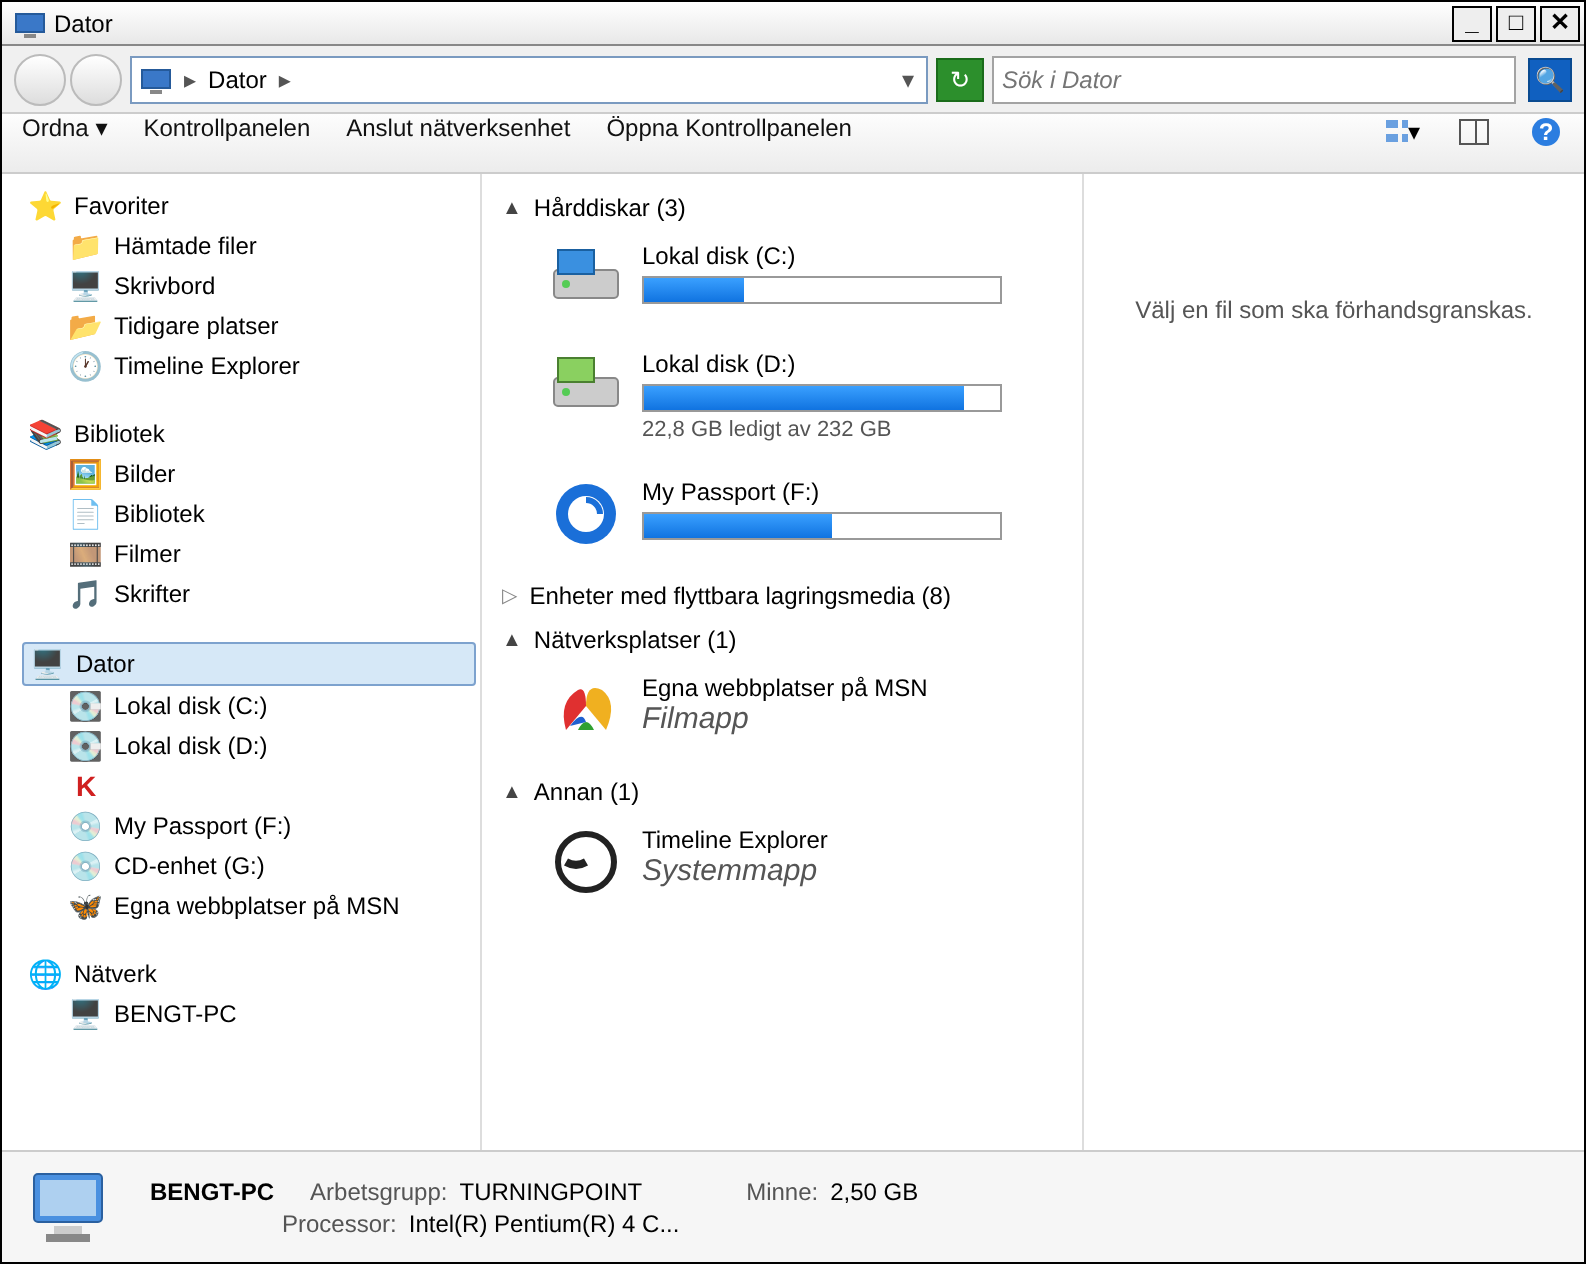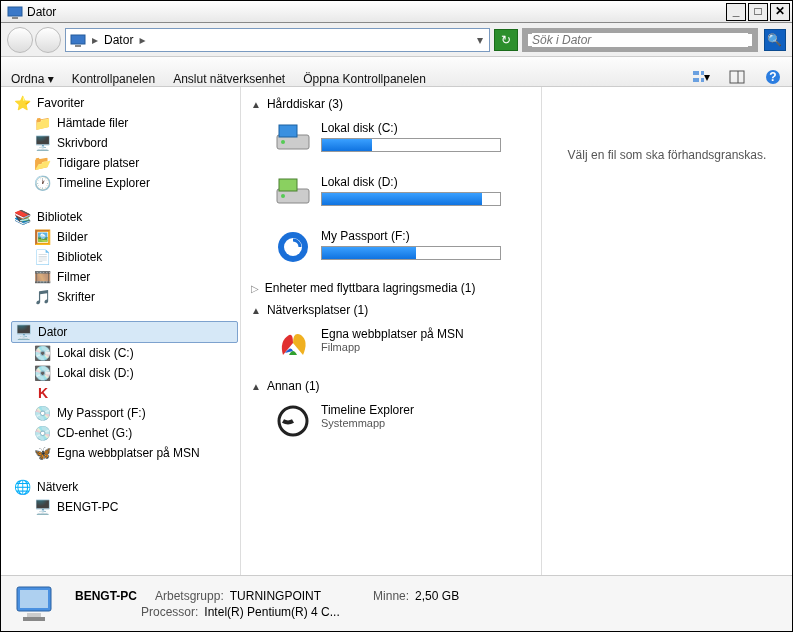--- a/index.html
+++ b/index.html
@@ -11,26 +11,26 @@
 .titlebar .title { flex: 1; }
 .titlebar .winbtn { width: 20px; height: 18px; border: 1px solid #000; background: #eee; margin-left: 2px; text-align: center; line-height: 14px; font-weight: bold; cursor: pointer; }
 
 
 .addressbar { height: 34px; background: #f0f0f0; border-bottom: 1px solid #ccc; display: flex; align-items: center; padding: 3px 6px; gap: 4px; }
 .navbtns { display: flex; gap: 2px; }
 .navbtn { width: 26px; height: 26px; border: 1px solid #bbb; border-radius: 50%; background: linear-gradient(#fff,#ddd); cursor: pointer; }
 .breadcrumb { flex: 1; height: 24px; border: 1px solid #7a9ac0; background: #fff; display: flex; align-items: center; padding: 0 4px; gap: 4px; }
 .breadcrumb .chev { color: #555; padding: 0 2px; }
 .refresh { width: 24px; height: 22px; background: #2c8f2c; border: 1px solid #1a6b1a; color: #fff; display: flex; align-items: center; justify-content: center; cursor: pointer; }
-.search { width: 236px; height: 24px; border: 6px solid #a3a3a3; background: #fff; display: flex; align-items: center; padding: 0 4px; }
+.search { width: 262px; height: 24px; border: 1px solid #a3a3a3; background: #fff; display: flex; align-items: center; padding: 0 4px; }
 .search input { flex: 1; border: none; outline: none; color: #888; font-style: italic; }
 .searchbtn { width: 22px; height: 22px; background: #1060c0; border: 1px solid #0a4a90; color: #fff; display: flex; align-items: center; justify-content: center; cursor: pointer; margin-left: 2px; }
 
 
-.toolbar { height: 30px; background: linear-gradient(#fdfdfd, #ececec); border-bottom: 1px solid #ccc; display: flex; align-items: flex-end; padding: 0 10px; gap: 18px; }
+.toolbar { height: 30px; background: linear-gradient(#fdfdfd, #ececec); border-bottom: 1px solid #ccc; display: flex; align-items: flex-start; padding: 0 10px; gap: 18px; }
 .toolbar .tbtn { cursor: pointer; color: #111; }
 .toolbar .spacer { flex: 1; }
 .toolbar .iconbtn { width: 18px; height: 18px; cursor: pointer; display: inline-flex; align-items: center; justify-content: center; }
 
 
 .content { flex: 1; display: flex; min-height: 0; }
 
 
 .navpane { width: 240px; border-right: 1px solid #ddd; overflow-y: auto; padding: 6px 2px 6px 10px; position: relative; }
 .navpane::-webkit-scrollbar { width: 16px; }
@@ -47,21 +47,21 @@
 .group-header { display: flex; align-items: center; gap: 6px; padding: 4px 0; cursor: pointer; }
 .group-header .tri { font-size: 10px; color: #444; }
 .drive { display: flex; gap: 10px; padding: 6px 0 12px 24px; align-items: flex-start; }
 .drive-icon { width: 36px; height: 36px; display: flex; align-items: center; justify-content: center; }
 .drive-body { flex: 1; }
 .drive-name { margin-bottom: 3px; }
 .drive-bar { width: 180px; height: 14px; border: 1px solid #999; background: #fff; position: relative; margin-bottom: 3px; }
 .drive-bar .fill { height: 100%; background: linear-gradient(#3aa0ff, #1073e0); }
 .drive-free { color: #555; font-size: 11px; }
 .item-generic { display: flex; gap: 10px; padding: 6px 0 12px 24px; align-items: flex-start; }
-.item-generic .sub { color: #555; font-size: 11px; }
+.item-generic .sub { color: #555; font-size: 15px; font-style: italic; }
 
 
 .previewpane { width: 250px; display: flex; align-items: flex-start; justify-content: center; color: #555; text-align: center; padding: 20px; margin-top: 41px; }
 
 
 .detailsbar { height: 56px; border-top: 1px solid #ccc; background: #f6f6f6; display: flex; align-items: center; padding: 4px 12px; gap: 14px; }
 .detailsbar .thumb { width: 48px; height: 42px; }
 .detailsbar .info { display: flex; flex-direction: column; gap: 2px; }
 .detailsbar .row { display: flex; gap: 6px; }
 .detailsbar .lbl { color: #555; }
@@ -255,20 +255,21 @@
             <rect x="2" y="14" width="32" height="14" rx="2" fill="#ccc" stroke="#888"></rect>
             <rect x="4" y="4" width="18" height="12" fill="#8ad060" stroke="#4a8030"></rect>
             <circle cx="8" cy="21" r="2" fill="#5c5"></circle>
           </svg>
         </div>
       <div class="drive-body">
         <div class="drive-name">Lokal disk (D:)</div>
         <div class="drive-bar">
             <div class="fill" style="width:90%"></div>
           </div>
+        <div class="drive-free">22,8 GB ledigt av 232 GB</div>
       </div>
     </div>
 
     <div class="drive">
       <div class="drive-icon">
           <svg width="36" height="36">
             <circle cx="18" cy="18" r="15" fill="#1a6fd8"></circle>
             <circle cx="18" cy="18" r="9" fill="#fff"></circle>
             <path d="M18 11 A7 7 0 0 1 25 18" stroke="#1a6fd8" stroke-width="3" fill="none"></path>
           </svg>
@@ -276,21 +277,21 @@
       <div class="drive-body">
         <div class="drive-name">My Passport (F:)</div>
         <div class="drive-bar">
             <div class="fill" style="width:53%"></div>
           </div>
       </div>
     </div>
 
     <div class="group-header">
       <span class="tri" style="color:#888">▷</span>
-      <span>Enheter med flyttbara lagringsmedia (1)</span>
+      <span>Enheter med flyttbara lagringsmedia (8)</span>
     </div>
 
     <div class="group-header">
       <span class="tri">▲</span>
       <span>Nätverksplatser (1)</span>
     </div>
     <div class="item-generic">
       <div class="drive-icon">
           <svg width="36" height="36">
             <path d="M8 28 Q4 14 14 8 Q18 6 18 16 Z" fill="#e03030"></path>

